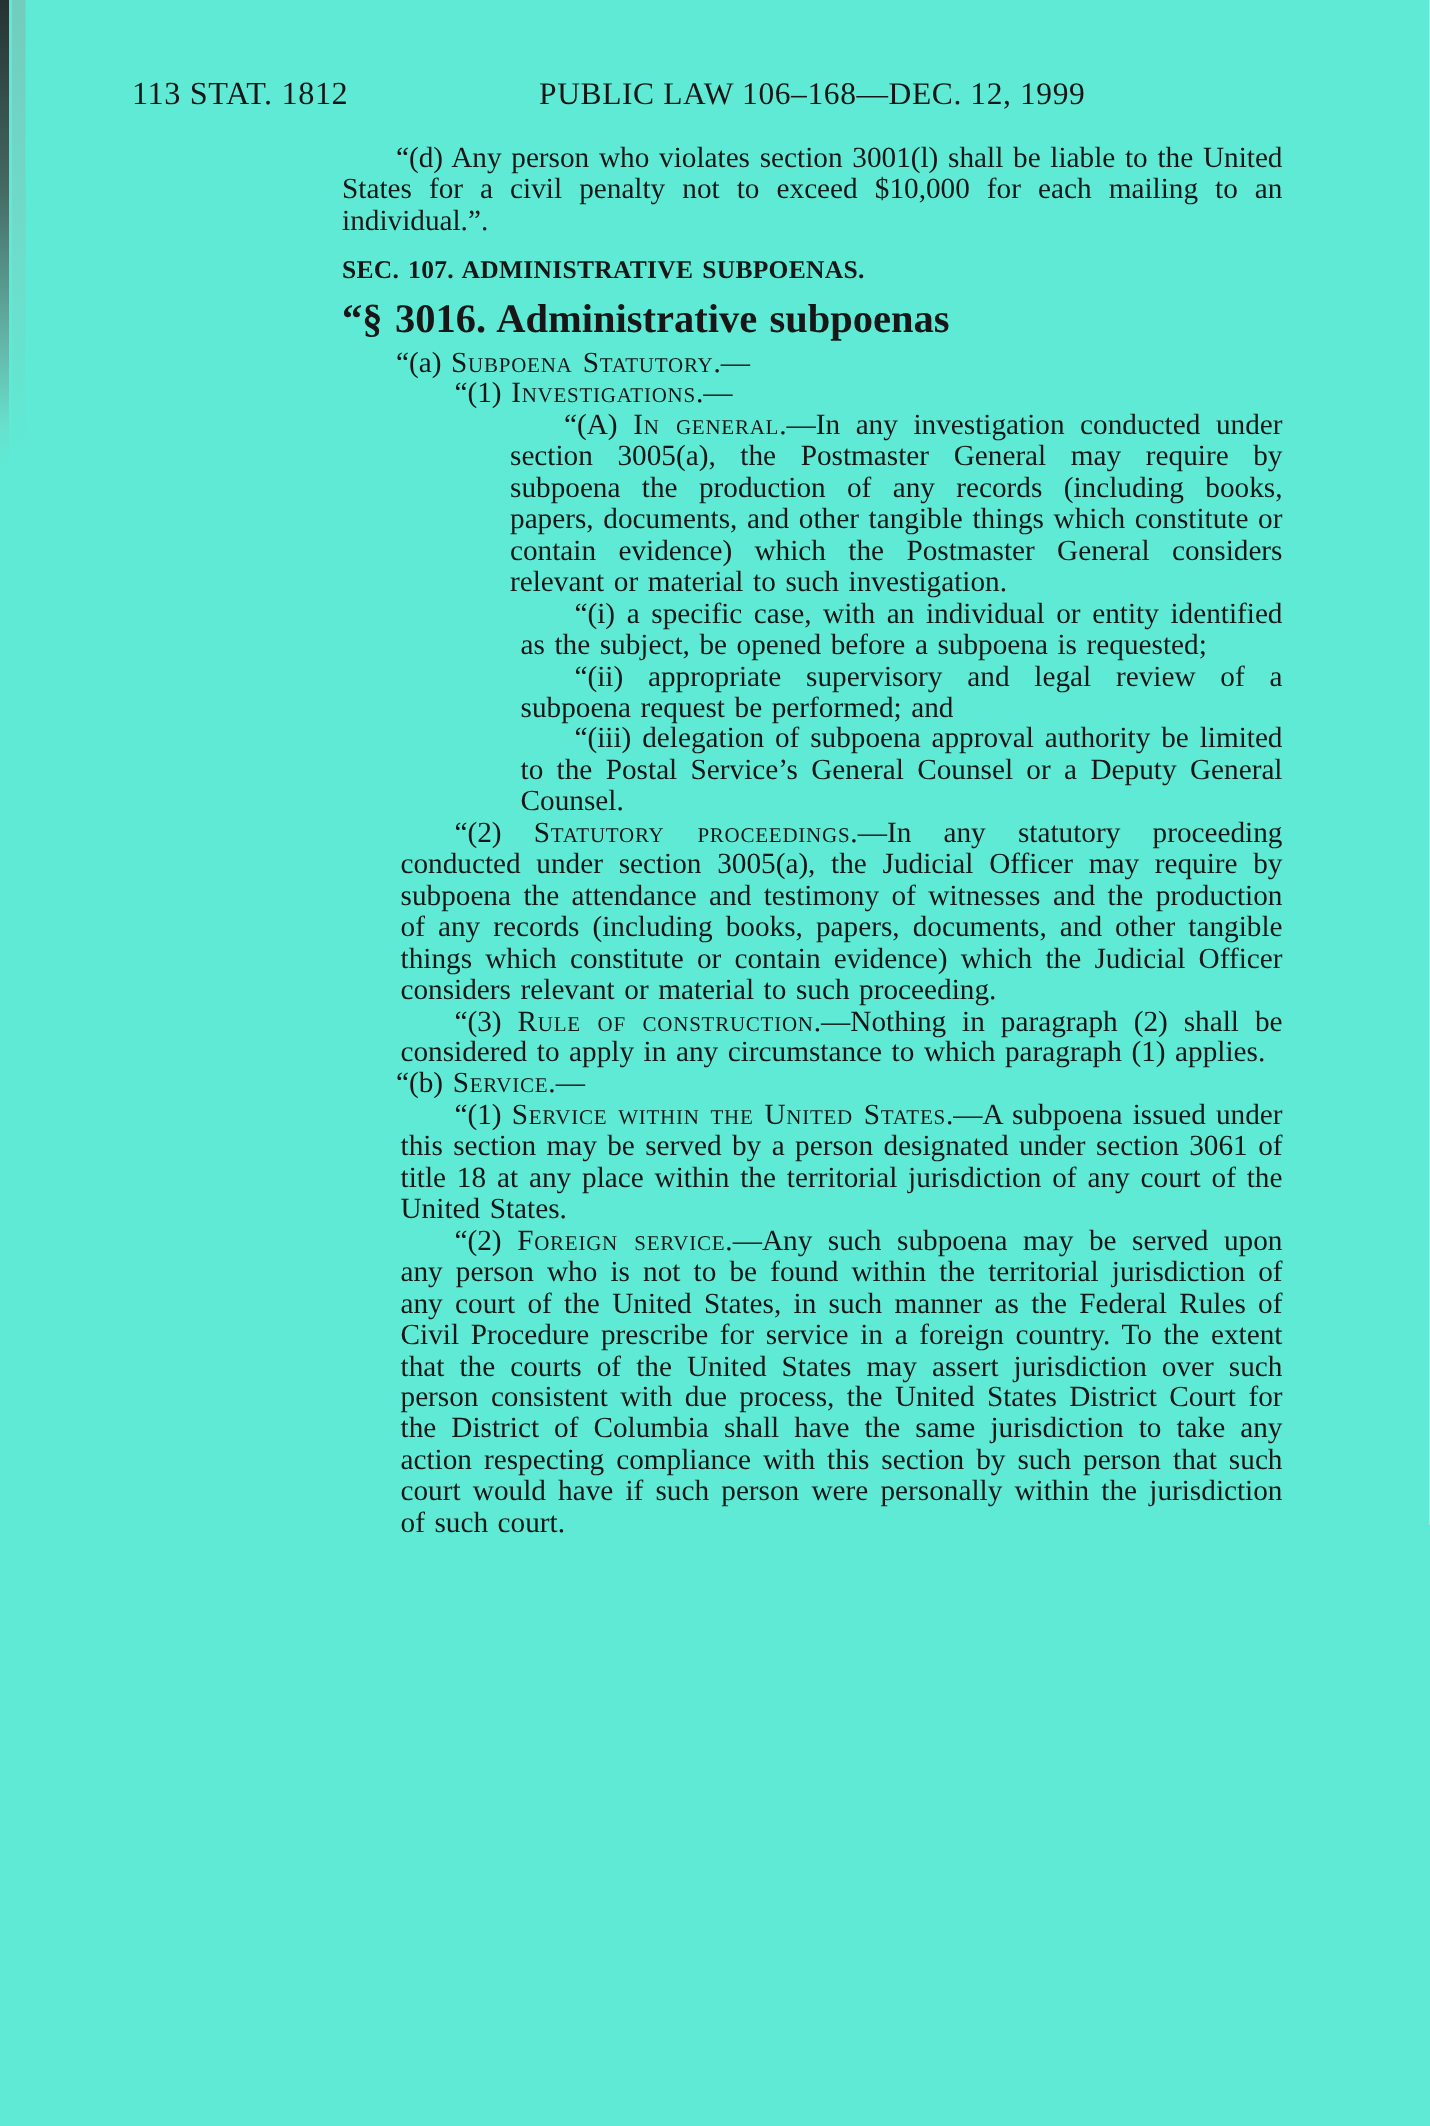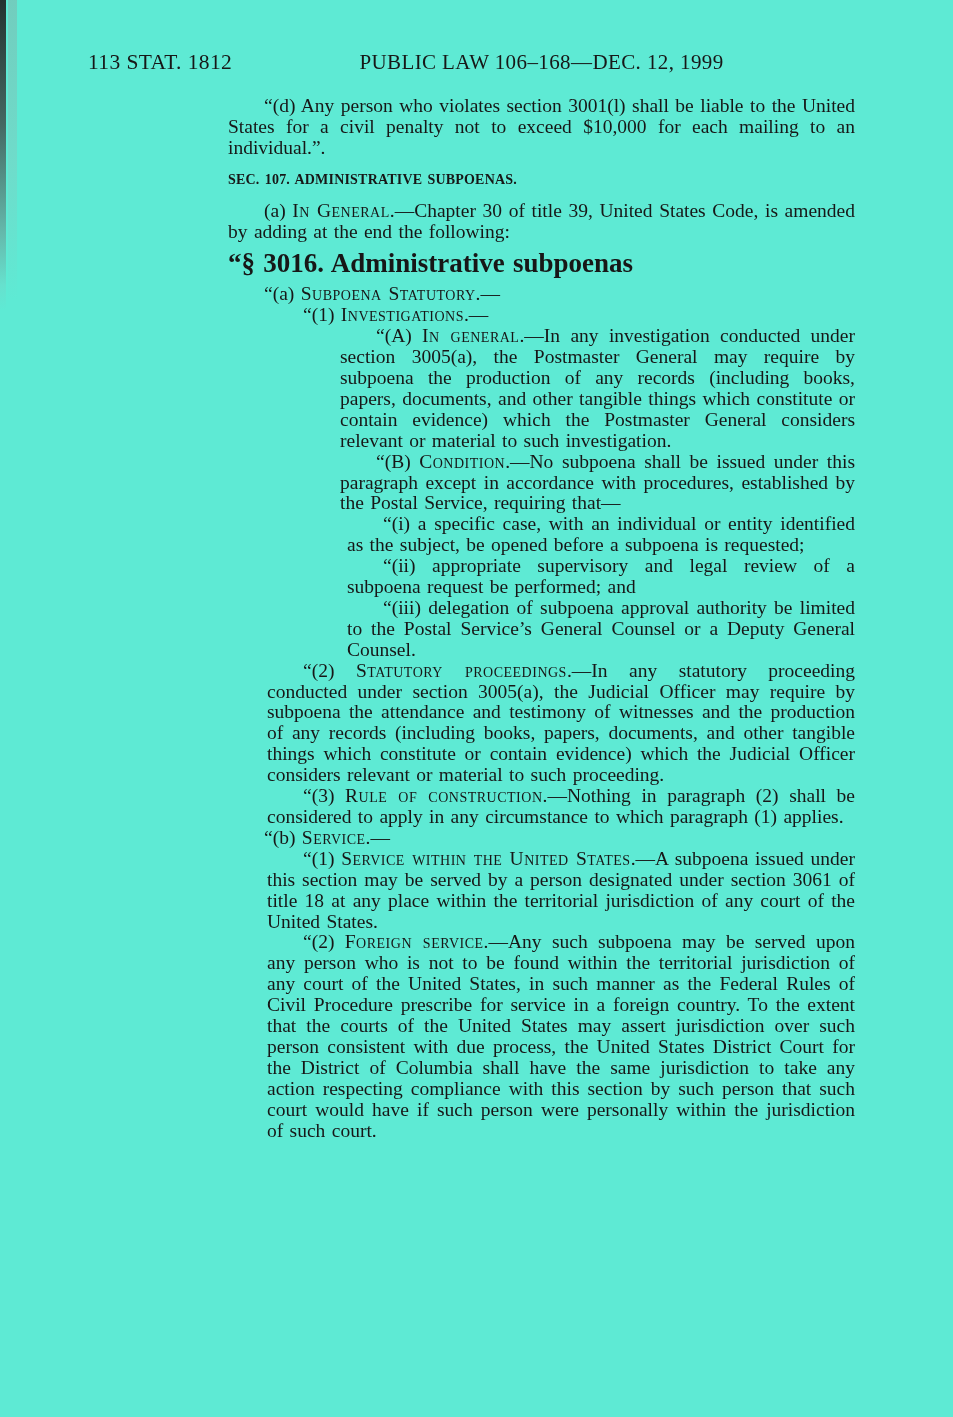--- a/index.html
+++ b/index.html
@@ -78,21 +78,21 @@
   .lvl0 { margin-left: 0; }
   .lvl1 { margin-left: 39px; }
   .lvl2 { margin-left: 112px; }
   .lvl3 { margin-left: 119px; }
   .sc {
     font-variant: small-caps;
     letter-spacing: 0.5px;
   }
   .sec-h {
     font-weight: bold;
-    font-size: 14px;
+    font-size: 17px;
     letter-spacing: 0.2px;
     margin: 11px 0 10px 0;
     text-align: left;
     text-indent: 0;
   }
   .code-h {
     font-weight: bold;
     font-size: 27px;
     margin: 11px 0 10px 0;
     text-align: left;
@@ -107,26 +107,24 @@
   <div class="scan-edge-light"></div>
 
   <div class="header">
     <span class="stat">113 STAT. 1812</span>
     <div class="law-title">PUBLIC LAW 106–168—DEC. 12, 1999</div>
   </div>
 
   <div class="doc">
       <p class="p lvl0 ind"><span class="">“(d) Any person who violates section 3001(l) shall be liable to the United States for a civil penalty not to exceed $10,000 for each mailing to an individual.”.</span></p>
       <p class="p sec-h">SEC. 107. ADMINISTRATIVE SUBPOENAS.</p>
-      <p class="p lvl0 ind"><span class="">(a) </span><span class="sc">In General</span><span class="">.—Chapter 30 of title 39, United States Code, is amended by adding at the end the following:</span></p>
       <p class="p code-h">“§ 3016. Administrative subpoenas</p>
       <p class="p lvl0 ind"><span class="">“(a) </span><span class="sc">Subpoena Statutory</span><span class="">.—</span></p>
       <p class="p lvl1 ind"><span class="">“(1) </span><span class="sc">Investigations</span><span class="">.—</span></p>
       <p class="p lvl2 ind"><span class="">“(A) </span><span class="sc">In general</span><span class="">.—In any investigation conducted under section 3005(a), the Postmaster General may require by subpoena the production of any records (including books, papers, documents, and other tangible things which constitute or contain evidence) which the Postmaster General considers relevant or material to such investigation.</span></p>
-      <p class="p lvl2 ind"><span class="">“(B) </span><span class="sc">Condition</span><span class="">.—No subpoena shall be issued under this paragraph except in accordance with procedures, established by the Postal Service, requiring that—</span></p>
       <p class="p lvl3 ind"><span class="">“(i) a specific case, with an individual or entity identified as the subject, be opened before a subpoena is requested;</span></p>
       <p class="p lvl3 ind"><span class="">“(ii) appropriate supervisory and legal review of a subpoena request be performed; and</span></p>
       <p class="p lvl3 ind"><span class="">“(iii) delegation of subpoena approval authority be limited to the Postal Service’s General Counsel or a Deputy General Counsel.</span></p>
       <p class="p lvl1 ind"><span class="">“(2) </span><span class="sc">Statutory proceedings</span><span class="">.—In any statutory proceeding conducted under section 3005(a), the Judicial Officer may require by subpoena the attendance and testimony of witnesses and the production of any records (including books, papers, documents, and other tangible things which constitute or contain evidence) which the Judicial Officer considers relevant or material to such proceeding.</span></p>
       <p class="p lvl1 ind"><span class="">“(3) </span><span class="sc">Rule of construction</span><span class="">.—Nothing in paragraph (2) shall be considered to apply in any circumstance to which paragraph (1) applies.</span></p>
       <p class="p lvl0 ind"><span class="">“(b) </span><span class="sc">Service</span><span class="">.—</span></p>
       <p class="p lvl1 ind"><span class="">“(1) </span><span class="sc">Service within the United States</span><span class="">.—A subpoena issued under this section may be served by a person designated under section 3061 of title 18 at any place within the territorial jurisdiction of any court of the United States.</span></p>
       <p class="p lvl1 ind"><span class="">“(2) </span><span class="sc">Foreign service</span><span class="">.—Any such subpoena may be served upon any person who is not to be found within the territorial jurisdiction of any court of the United States, in such manner as the Federal Rules of Civil Procedure prescribe for service in a foreign country. To the extent that the courts of the United States may assert jurisdiction over such person consistent with due process, the United States District Court for the District of Columbia shall have the same jurisdiction to take any action respecting compliance with this section by such person that such court would have if such person were personally within the jurisdiction of such court.</span></p>
     </div>
 </div>

